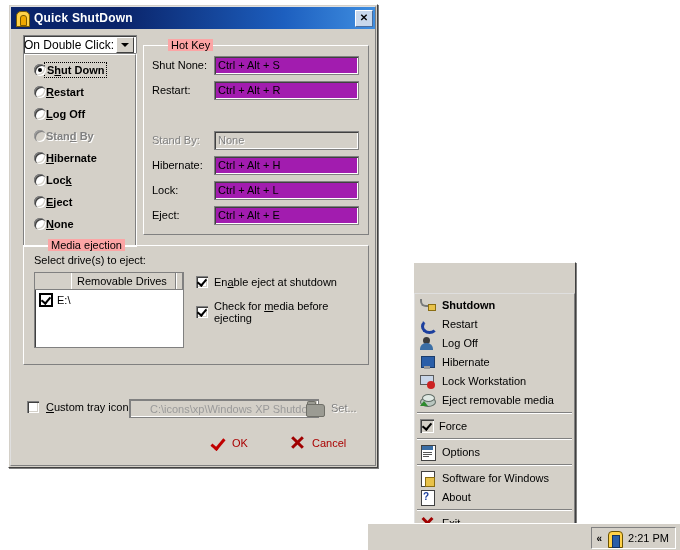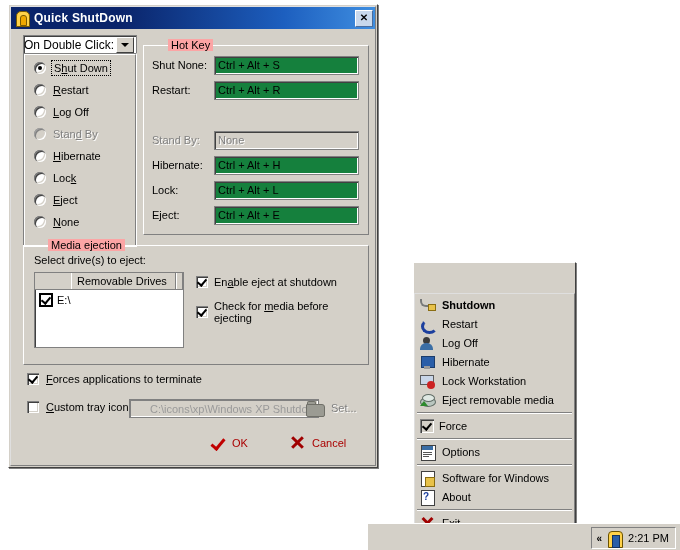--- a/index.html
+++ b/index.html
@@ -92,28 +92,28 @@
     border:1px solid #fff;border-right-color:#404040;border-bottom-color:#404040;
     display:flex;align-items:center;justify-content:center;
   }
   .arrow-dn{width:0;height:0;border-left:4px solid transparent;border-right:4px solid transparent;border-top:4px solid #000;}
   .radio-panel{
     position:absolute;left:12px;top:22px;width:112px;height:192px;
     border:1px solid #808080;border-right-color:#fff;border-bottom-color:#fff;
   }
   .radio-panel .ri{position:absolute;inset:0;border:1px solid #fff;
      border-right-color:#808080;border-bottom-color:#808080;pointer-events:none;}
-  .radio-item{position:absolute;left:10px;display:flex;align-items:flex-start;gap:7px;height:14px;font-size:11px;}
+  .radio-item{position:absolute;left:10px;display:flex;align-items:flex-end;height:14px;font-size:11px;font-weight:bold;}
   .focusbox{outline:1px dotted #000;outline-offset:1px;padding:0 1px;}
 
   
   .hk-row{position:absolute;left:8px;display:flex;align-items:center;height:18px;}
   .hk-label{width:62px;font-size:11px;}
   .hk-field{
-    width:140px;height:17px;background:#15803d;border:1px solid #808080;
+    width:140px;height:17px;background:#a21caf;border:1px solid #808080;
     box-shadow:inset 1px 1px 0 #404040,inset -1px -1px 0 #fff;
     display:flex;align-items:center;padding-left:3px;font-size:11px;
   }
   .hk-field.dis{background:#d4d0c8;color:#808080;text-shadow:1px 1px 0 #fff;}
 
   
   .listbox{
     position:absolute;left:10px;top:26px;width:148px;height:74px;
     background:#fff;border:1px solid #808080;
     box-shadow:inset 1px 1px 0 #404040,inset -1px -1px 0 #fff;
@@ -332,24 +332,20 @@
           <span class="cbox on"></span>
           <span><span>En</span><u>a</u><span>ble eject at shutdown</span></span>
         </label>
 
         <label class="row" style="position:absolute;left:172px;top:54px;font-size:11px">
           <span class="cbox on"></span>
           <span><span>Check for </span><u>m</u><span>edia before ejecting</span></span>
         </label>
       </div>
 
-      <label class="bottom-chk" style="top:342px">
-        <span class="cbox on"></span>
-        <span><span></span><u>F</u><span>orces applications to terminate</span></span>
-      </label>
 
       <label class="bottom-chk" style="top:370px">
         <span class="cbox"></span>
         <span><span></span><u>C</u><span>ustom tray icon</span></span>
       </label>
 
       <span class="path-field" style="top:368px">C:\icons\xp\Windows XP Shutdo</span>
       <span class="folder-ico" style="top:370px">
           <span class="ft"></span>
           <span class="fb"></span>

